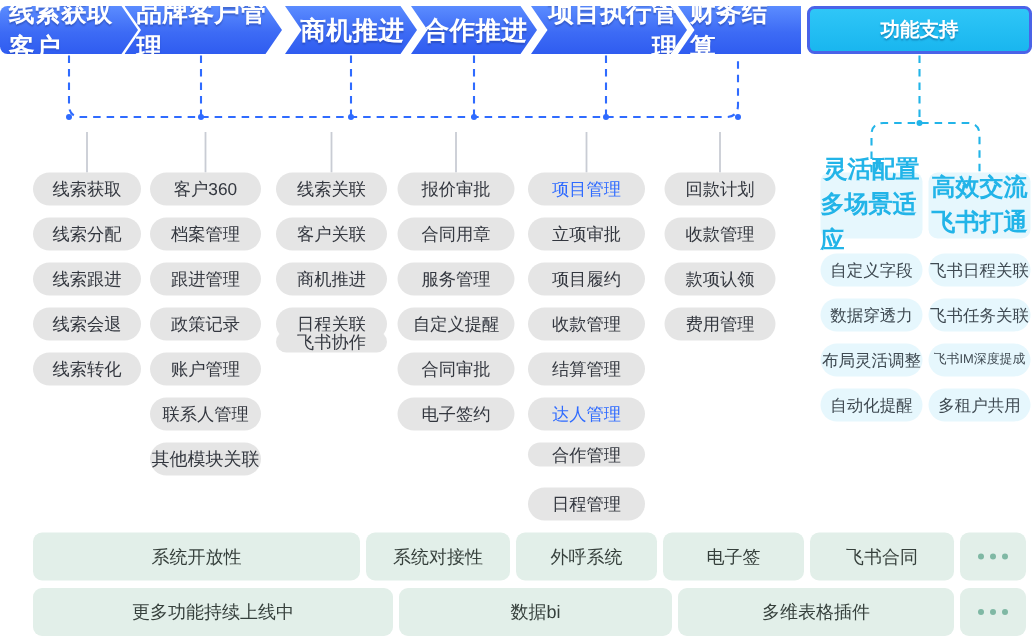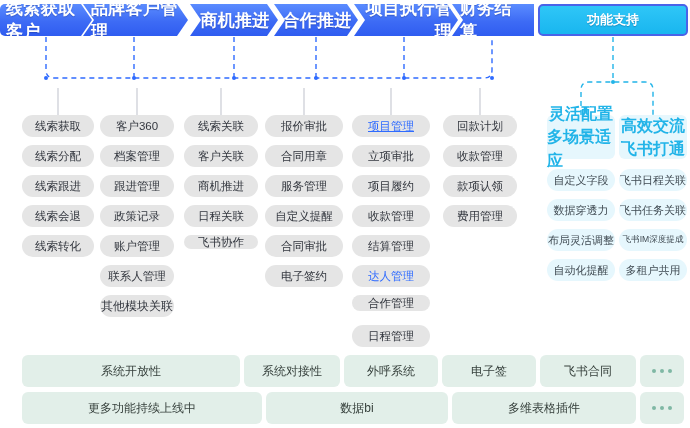--- a/index.html
+++ b/index.html
@@ -200,42 +200,42 @@
       </div>
       <div class="pill" style="left: 184px; top: 145px; width: 74px; height: 22px;">
         <span>客户关联</span>
       </div>
       <div class="pill" style="left: 184px; top: 175px; width: 74px; height: 22px;">
         <span>商机推进</span>
       </div>
       <div class="pill" style="left: 184px; top: 205px; width: 74px; height: 22px;">
         <span>日程关联</span>
       </div>
-      <div class="pill" style="left: 184px; top: 235px; width: 74px; height: 14px;">
+      <div class="pill" style="left: 184px; top: 221px; width: 74px; height: 14px;">
         <span>飞书协作</span>
       </div>
       <div class="pill" style="left: 265px; top: 115px; width: 78px; height: 22px;">
         <span>报价审批</span>
       </div>
       <div class="pill" style="left: 265px; top: 145px; width: 78px; height: 22px;">
         <span>合同用章</span>
       </div>
       <div class="pill" style="left: 265px; top: 175px; width: 78px; height: 22px;">
         <span>服务管理</span>
       </div>
       <div class="pill" style="left: 265px; top: 205px; width: 78px; height: 22px;">
         <span>自定义提醒</span>
       </div>
       <div class="pill" style="left: 265px; top: 235px; width: 78px; height: 22px;">
         <span>合同审批</span>
       </div>
       <div class="pill" style="left: 265px; top: 265px; width: 78px; height: 22px;">
         <span>电子签约</span>
       </div>
-      <div class="pill accent" style="left: 352px; top: 115px; width: 78px; height: 22px; text-decoration: underline;">
+      <div class="pill accent" style="left: 352px; top: 115px; width: 78px; height: 22px;">
         <span>项目管理</span>
       </div>
       <div class="pill" style="left: 352px; top: 145px; width: 78px; height: 22px;">
         <span>立项审批</span>
       </div>
       <div class="pill" style="left: 352px; top: 175px; width: 78px; height: 22px;">
         <span>项目履约</span>
       </div>
       <div class="pill" style="left: 352px; top: 205px; width: 78px; height: 22px;">
         <span>收款管理</span>

